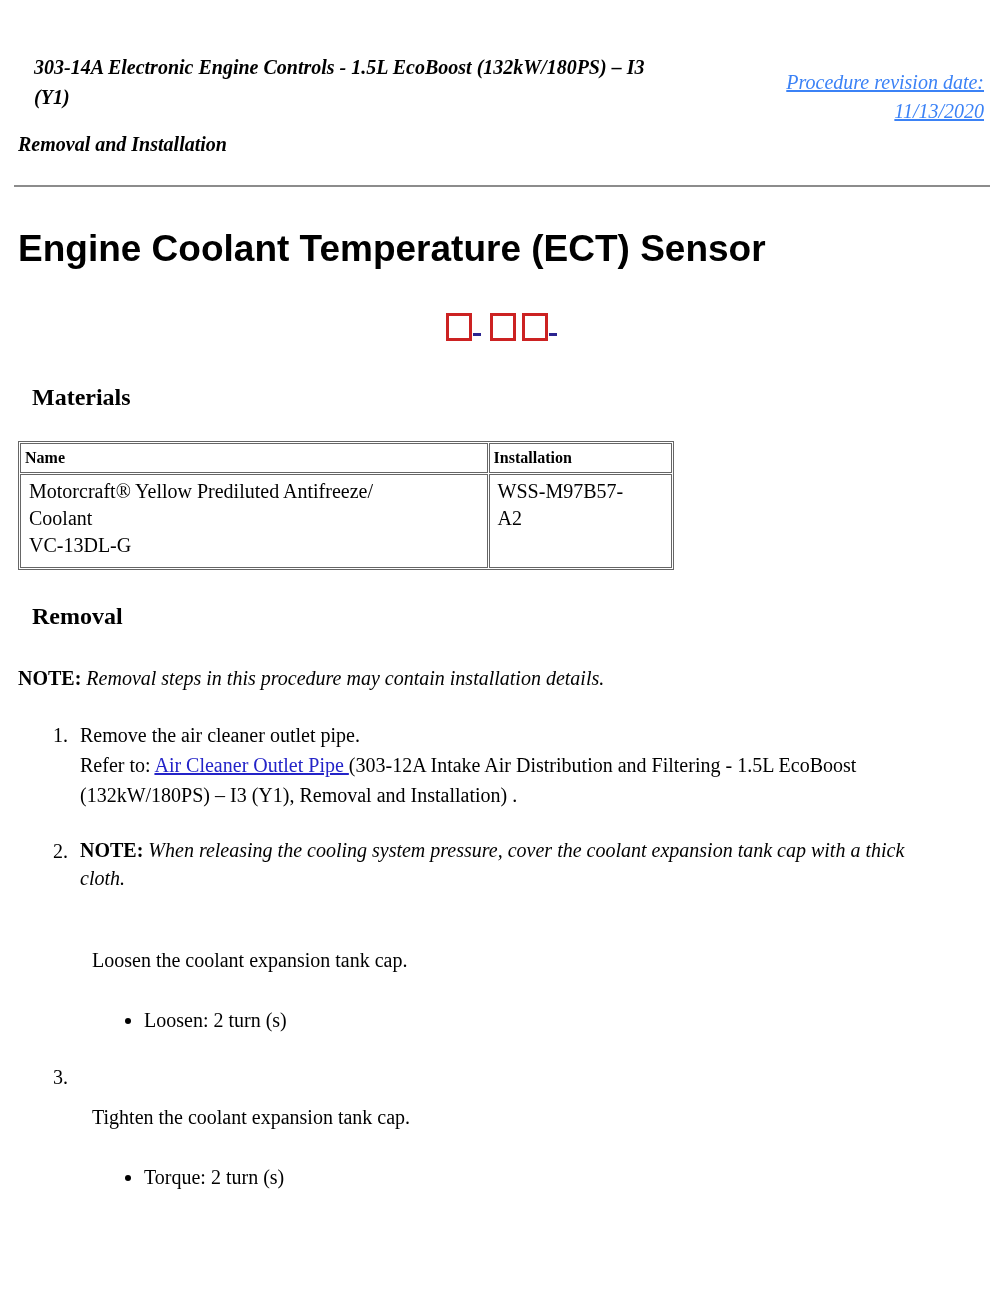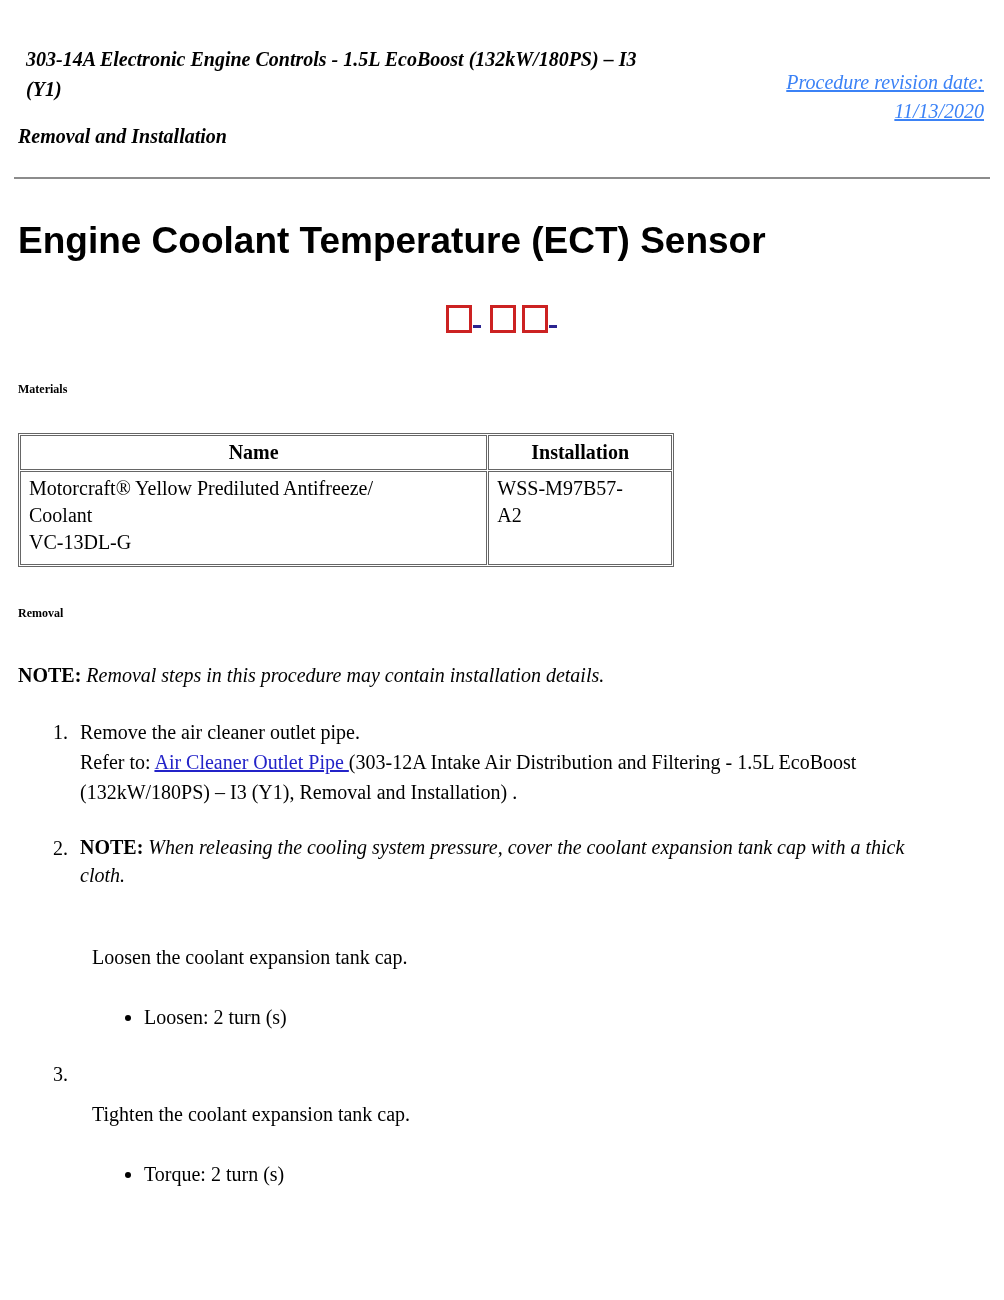--- a/index.html
+++ b/index.html
@@ -4,48 +4,48 @@
 <style>
   html,body{margin:0;padding:0;background:#ffffff;}
   body{
     width:1004px;height:1300px;box-sizing:border-box;
     padding:36px 20px 0 18px;overflow:hidden;
     font-family:"Liberation Serif",serif;font-size:20px;color:#000;
   }
   
   .header{display:flex;justify-content:space-between;}
   .header-left{width:660px;font-weight:bold;font-style:italic;}
-  .section{margin:8px;line-height:30px;font-style:italic;}
+  .section{margin:16px;line-height:30px;font-style:italic;}
   .proc{margin:17px 0 0;line-height:30px;}
   .header-right{width:250px;text-align:right;}
   .vehicle{margin:0;line-height:30px;font-weight:bold;font-style:italic;}
   a.rev{
     display:inline-block;margin-top:32px;line-height:29px;text-align:right;
     font-style:italic;color:#3b82f6;text-decoration:underline;white-space:pre-line;cursor:pointer;
   }
   .rule{height:2px;background:#8c8c8c;margin:26px 0 0 -4px;width:976px;}
   
   h1{
     font-family:"Liberation Sans","DejaVu Sans",sans-serif;
     font-size:37px;line-height:40px;font-weight:bold;text-align:left;margin:42px 0 0;
   }
   
   .figures{margin-top:42px;display:flex;justify-content:center;align-items:flex-end;height:30px;}
   .imgbox{display:inline-block;width:20px;height:22px;border:3px solid #cc2222;background:#fff;cursor:pointer;}
   .dash{display:inline-block;width:8px;height:3px;background:#2b2490;margin:0 0 5px 1px;}
   .fig-gap{display:inline-block;width:9px;}
   .box-gap{display:inline-block;width:6px;}
   
-  .heading{font-size:12px;font-weight:bold;line-height:24px;margin:0;}
+  .heading{font-size:24px;font-weight:bold;line-height:24px;margin:14px;}
   .h-materials{margin-top:44px;}
   .h-removal{margin-top:34px;}
   
   table{margin-top:32px;border-collapse:separate;border-spacing:1px;border:1px solid #666;width:656px;}
   th,td{border:1px solid #666;background:#fff;}
-  th{padding:5px 4px;text-align:center;font-size:20px;}
+  th{padding:5px 4px;text-align:left;font-size:16px;}
   .name-col{width:468px;}
   .spec-col{width:176px;}
   td{padding:3px 8px 8px;vertical-align:top;line-height:27px;white-space:pre-line;}
   
   .note{margin:36px 0 0;line-height:28px;}
   
   .steps{margin-top:28px;}
   .step{display:flex;}
   .num{width:62px;min-width:62px;text-align:right;padding-right:12px;box-sizing:border-box;line-height:30px;}
   .content{max-width:868px;line-height:30px;}

